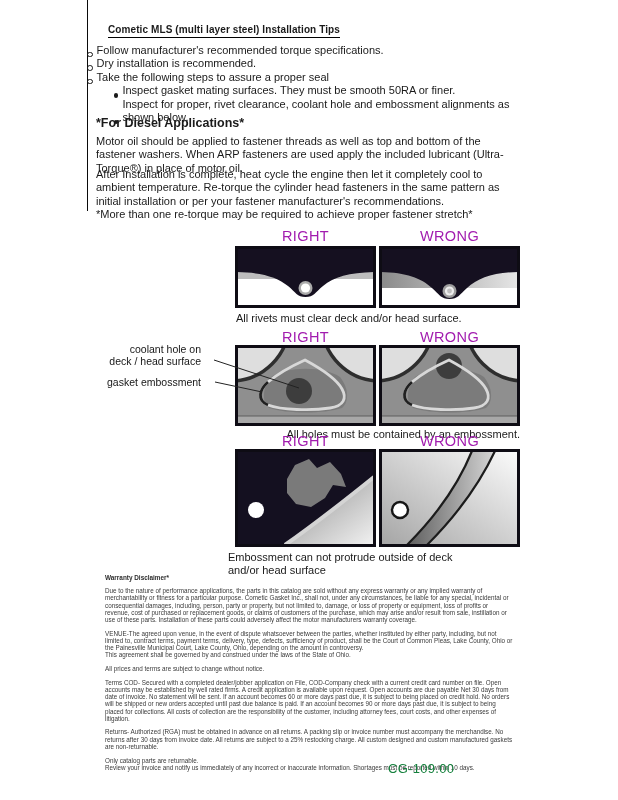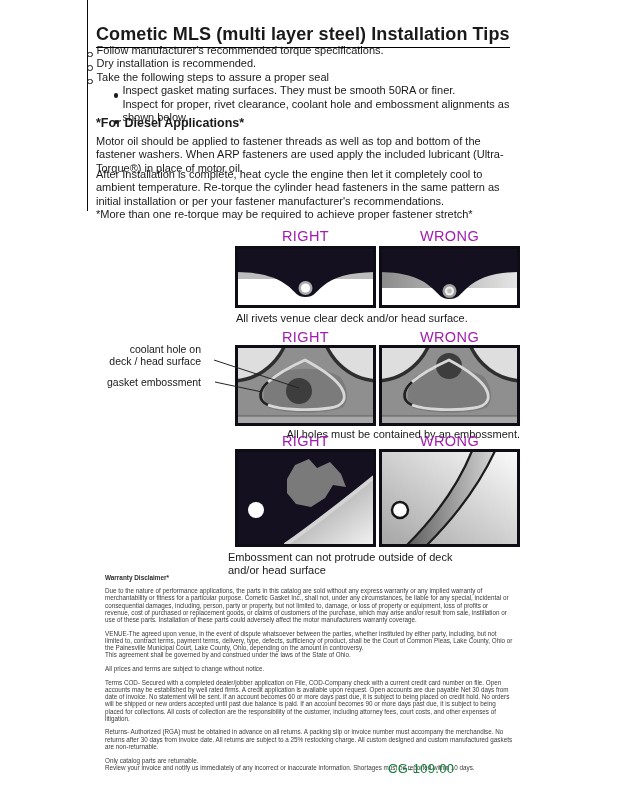--- a/index.html
+++ b/index.html
@@ -4,21 +4,21 @@
 <style>
   html,body{margin:0;padding:0;background:#ffffff;}
   .page{
     position:relative;width:618px;height:800px;background:#ffffff;overflow:hidden;
     font-family:"Liberation Sans","DejaVu Sans",sans-serif;color:#1a1a1a;
   }
   .abs{position:absolute;}
   .prewrap{white-space:pre-line;}
   .edge-line{left:87px;top:0;width:1px;height:211px;background:#0a0a0a;}
   .title{
-    left:96px;top:24px;font-size:18px;font-weight:bold;letter-spacing:.1px;
+    left:108px;top:24px;font-size:10px;font-weight:bold;letter-spacing:.1px;
     border-bottom:1.6px solid #000;padding-bottom:2px;
   }
   .bullets{left:87px;top:44px;width:440px;font-size:11px;line-height:13.4px;}
   .bullet-row{display:flex;align-items:flex-end;}
   .bullet-row.sub{margin-left:27px;}
   .obullet{flex:0 0 auto;width:3.6px;height:3.6px;border:1px solid #1a1a1a;border-radius:50%;margin:4px 4px 0 0;}
   .fbullet{flex:0 0 auto;width:4.4px;height:4.4px;background:#1a1a1a;border-radius:50%;margin:4px 4px 0 0;}
   .diesel-h{left:96px;top:116px;font-size:12.5px;font-weight:bold;}
   .para{left:96px;width:426px;font-size:11px;line-height:13.4px;}
   .p1{top:135px;}
@@ -91,21 +91,21 @@
     </defs>
     <rect x="0" y="0" width="141" height="62" fill="#ffffff"></rect>
     <rect x="2" y="25" width="137" height="17" fill="url(#bandG)"></rect>
     <path d="M2,2 H139 V26 C114,26.5 99,32 88,42 C80,49 79,53 70.5,53 C62,53 61,49 53,42 C42,32 27,26.5 2,26 Z" fill="#151020"></path>
     <circle cx="70.5" cy="45" r="7" fill="#9d9d9d"></circle>
     <circle cx="70.5" cy="45" r="4.6" fill="#ededed"></circle>
     <circle cx="70.5" cy="45" r="2.4" fill="#bfbfbf"></circle>
     <rect x="1.5" y="1.5" width="138" height="59" fill="none" stroke="#0e0c14" stroke-width="3"></rect>
   </svg>
 
-  <div class="abs caption" style="left:236px;top:312px;">All rivets venue clear deck and/or head surface.</div>
+  <div class="abs caption" style="left:236px;top:312px;">All rivets must clear deck and/or head surface.</div>
 
   <div class="abs dlabel" style="left:235px;top:329px;">RIGHT</div>
   <div class="abs dlabel" style="left:379px;top:329px;">WRONG</div>
 
   <svg class="abs panel" style="left:235px;top:345px;" width="141" height="81" viewBox="0 0 141 81">
     <rect x="2" y="2" width="137" height="77" fill="#8f8f8f"></rect>
     <path d="M36,32 C52,21 89,21 105,32 C113,42 115,56 107,63 C88,69 53,69 34,63 C26,56 28,42 36,32 Z" fill="#7b7b7b"></path>
     <circle cx="-4" cy="-22" r="58" fill="#dedede" stroke="#2e2e2e" stroke-width="3.5"></circle>
     <circle cx="145" cy="-22" r="58" fill="#dedede" stroke="#2e2e2e" stroke-width="3.5"></circle>
     <rect x="2" y="71" width="137" height="8" fill="#a8a8a8"></rect>

